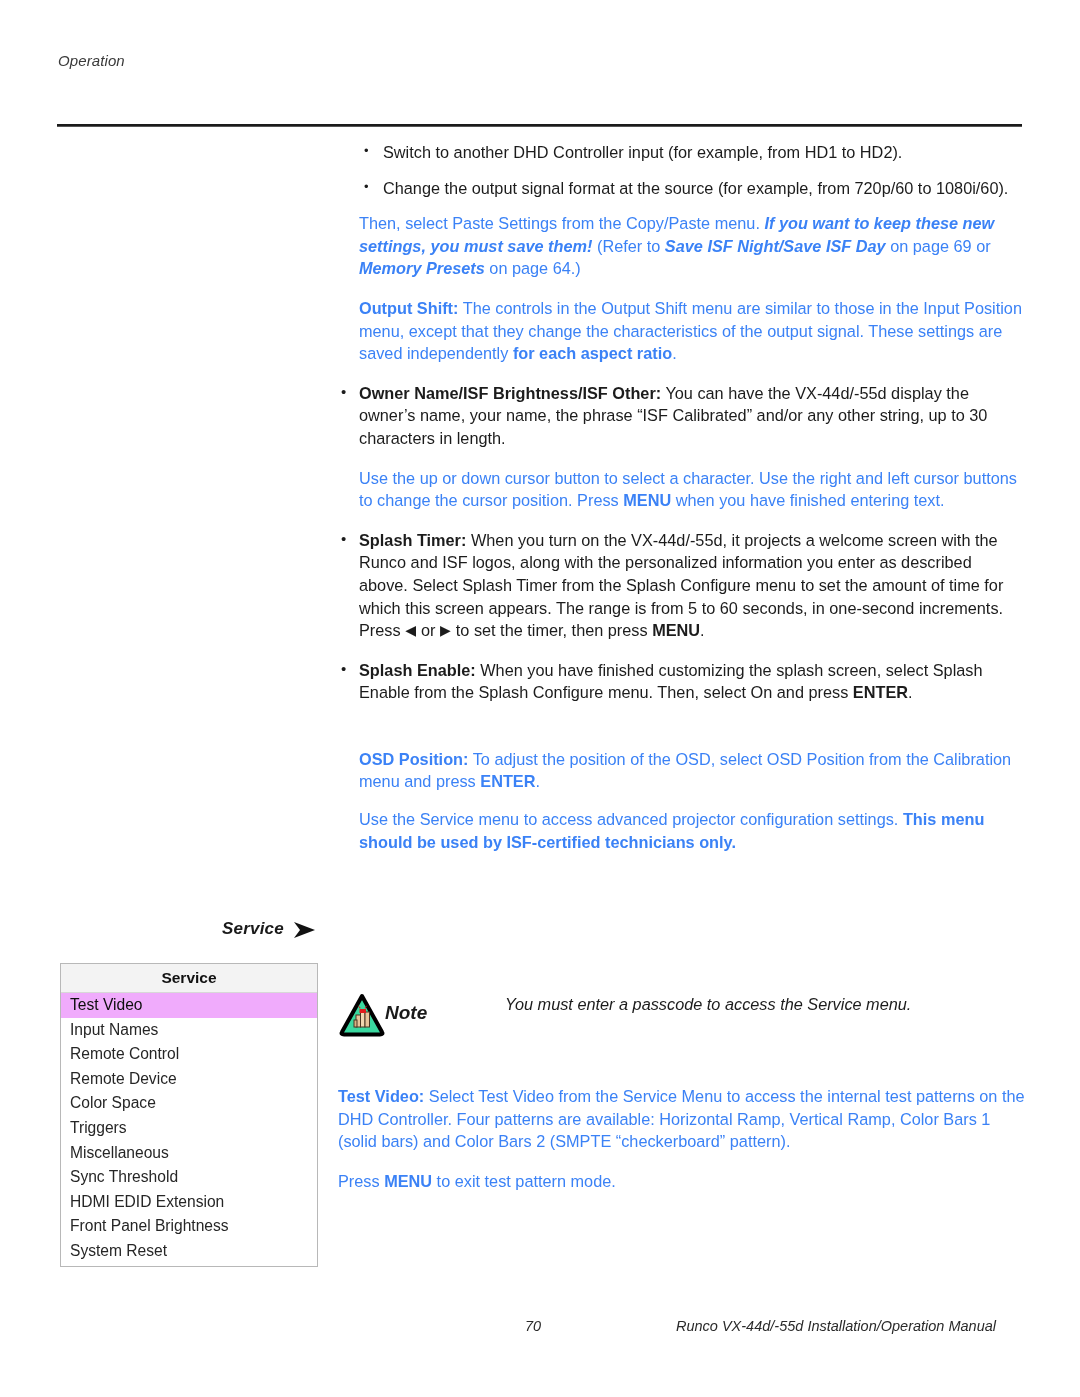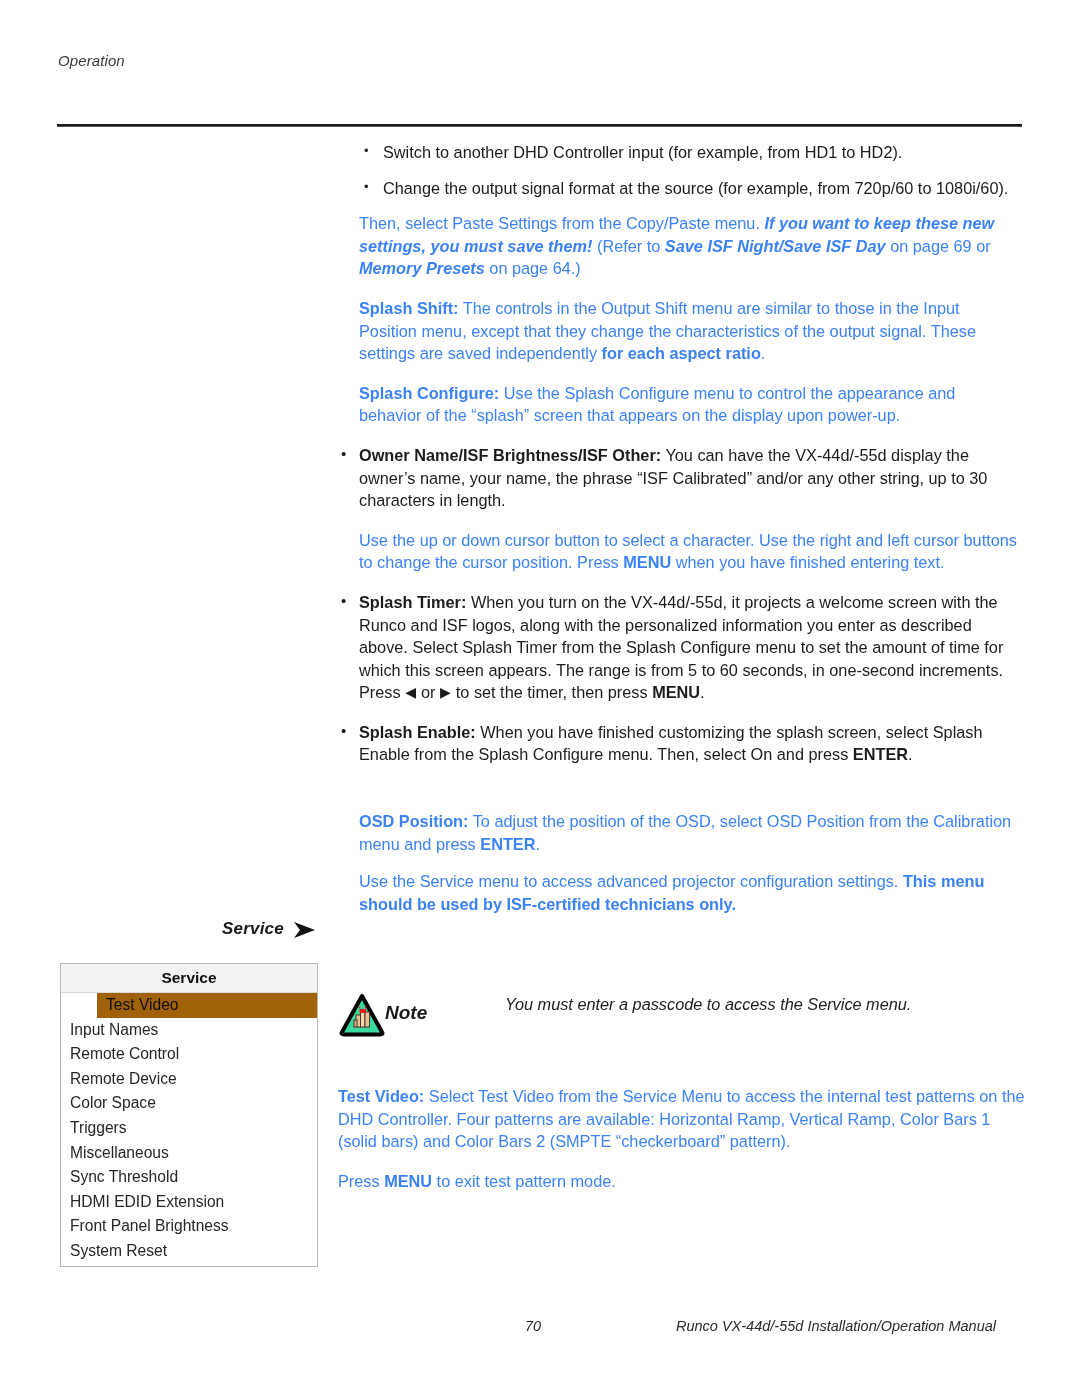--- a/index.html
+++ b/index.html
@@ -208,23 +208,22 @@
 
   <div class="bullet sub">
     <span>Switch to another DHD Controller input (for example, from HD1 to HD2).</span>
   </div>
   <div class="bullet sub">
     <span>Change the output signal format at the source (for example, from 720p/60 to 1080i/60).</span>
   </div>
 
   <p class="para indent"><span>Then, select Paste Settings from the Copy/Paste menu. </span><span class="bi">If you want to keep these new settings, you must save them!</span><span> (Refer to </span><span class="bi">Save ISF Night/Save ISF Day</span><span> on page 69 or </span><span class="bi">Memory Presets</span><span> on page 64.)</span></p>
 
-  <p class="para indent"><b>Splash Shift:</b><span> The controls in the Output Shift menu are similar to those in the Input Position menu, except that they change the characteristics of the output signal. These settings are saved independently </span><b>for each aspect ratio</b><span>.</span></p>
-
-  <p class="para indent"><b>Splash Configure:</b><span> Use the Splash Configure menu to control the appearance and behavior of the “splash” screen that appears on the display upon power-up.</span></p>
+  <p class="para indent"><b>Output Shift:</b><span> The controls in the Output Shift menu are similar to those in the Input Position menu, except that they change the characteristics of the output signal. These settings are saved independently </span><b>for each aspect ratio</b><span>.</span></p>
+
 
   <div class="bullet">
     <b>Owner Name/ISF Brightness/ISF Other:</b><span> You can have the VX-44d/-55d display the owner’s name, your name, the phrase “ISF Calibrated” and/or any other string, up to 30 characters in length.</span>
   </div>
 
   <p class="para indent"><span>Use the up or down cursor button to select a character. Use the right and left cursor buttons to change the cursor position. Press </span><b>MENU</b><span> when you have finished entering text.</span></p>
 
   <div class="bullet">
     <b>Splash Timer:</b><span> When you turn on the VX-44d/-55d, it projects a welcome screen with the Runco and ISF logos, along with the personalized information you enter as described above. Select Splash Timer from the Splash Configure menu to set the amount of time for which this screen appears. The range is from 5 to 60 seconds, in one-second increments. Press </span><span class="arrow-gl">◀</span><span> or </span><span class="arrow-gl">▶</span><span> to set the timer, then press </span><b>MENU</b><span>.</span>
   </div>
@@ -243,21 +242,21 @@
 <div class="service-label">Service</div>
 <div class="service-arrow">
   <svg viewBox="0 0 26 22" width="26" height="22" aria-hidden="true">
     <path d="M2 3 L23 11 L2 19 L8 11 Z" fill="#111111"></path>
   </svg>
 </div>
 
 <div class="menu-box">
   <div class="menu-title">Service</div>
   <div class="menu-list">
-    <div class="menu-item selected" style="background: #a16207; margin-left: 36px;">Test Video</div>
+    <div class="menu-item selected" style="background: #f0abfc;">Test Video</div>
     <div class="menu-item">Input Names</div>
     <div class="menu-item">Remote Control</div>
     <div class="menu-item">Remote Device</div>
     <div class="menu-item">Color Space</div>
     <div class="menu-item">Triggers</div>
     <div class="menu-item">Miscellaneous</div>
     <div class="menu-item">Sync Threshold</div>
     <div class="menu-item">HDMI EDID Extension</div>
     <div class="menu-item">Front Panel Brightness</div>
     <div class="menu-item">System Reset</div>

